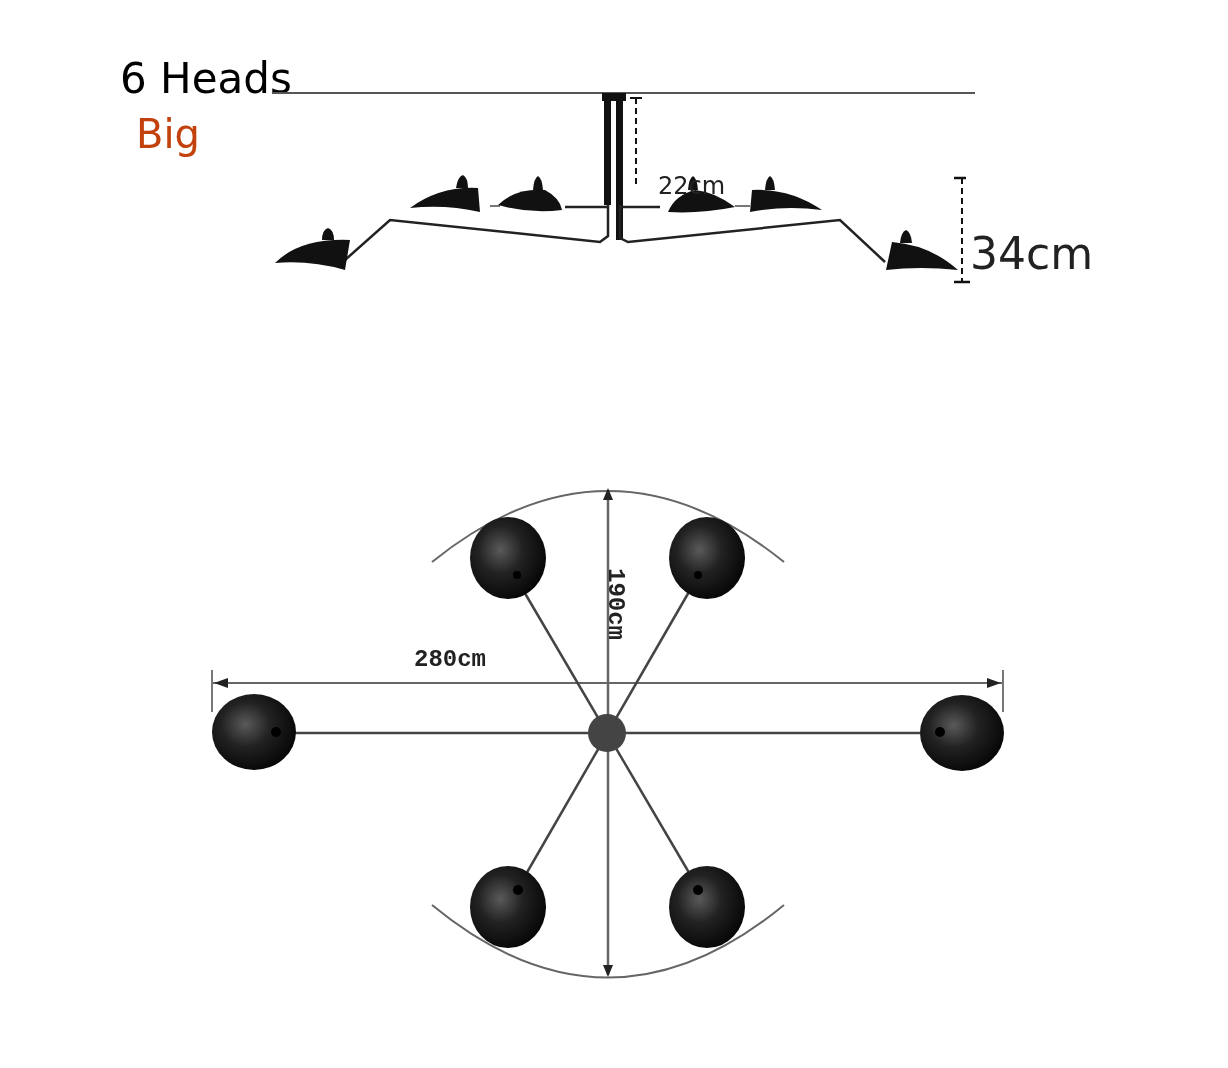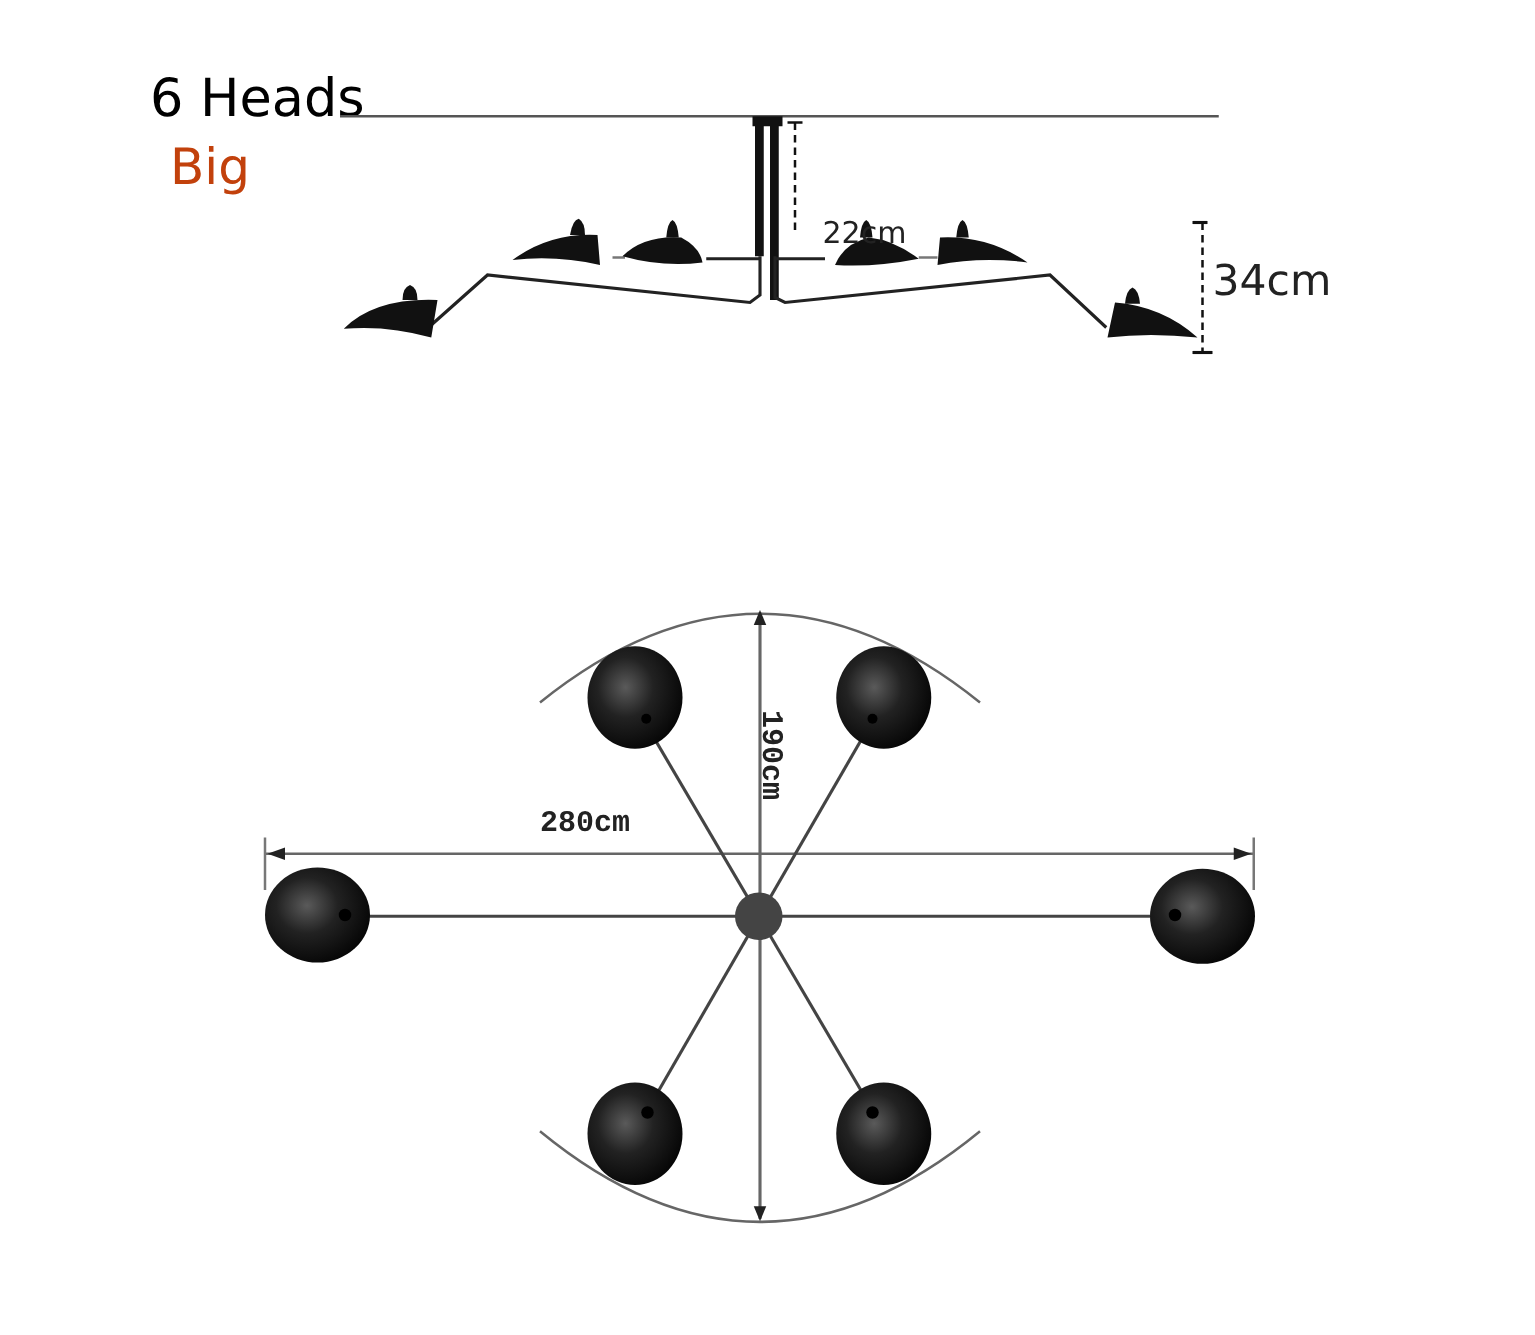--- a/index.html
+++ b/index.html
@@ -113,15 +113,15 @@
     <ellipse cx="508" cy="907" rx="38" ry="41" fill="url(#shade)"></ellipse>
     <circle cx="518" cy="890" r="5" fill="#000"></circle>
   </g>
   <g>
     <ellipse cx="707" cy="907" rx="38" ry="41" fill="url(#shade)"></ellipse>
     <circle cx="698" cy="890" r="5" fill="#000"></circle>
   </g>
 </svg>
 
 <div class="abs dim-sans" style="left:658px;top:131px;font-size:24px;margin-top:43px;">22cm</div>
-<div class="abs dim-sans" style="left:970px;top:208px;font-size:34px;">34cm</div>
-<div class="abs dim-mono" style="left:432px;top:648px;font-size:24px;">280cm</div>
+<div class="abs dim-sans" style="left:970px;top:232px;font-size:44px;">34cm</div>
+<div class="abs dim-mono" style="left:414px;top:648px;font-size:24px;">280cm</div>
 <div class="abs dim-mono" style="left:570px;top:592px;font-size:24px;transform:rotate(90deg);transform-origin:center;width:90px;text-align:center;">190cm</div>
 
 </body></html>

